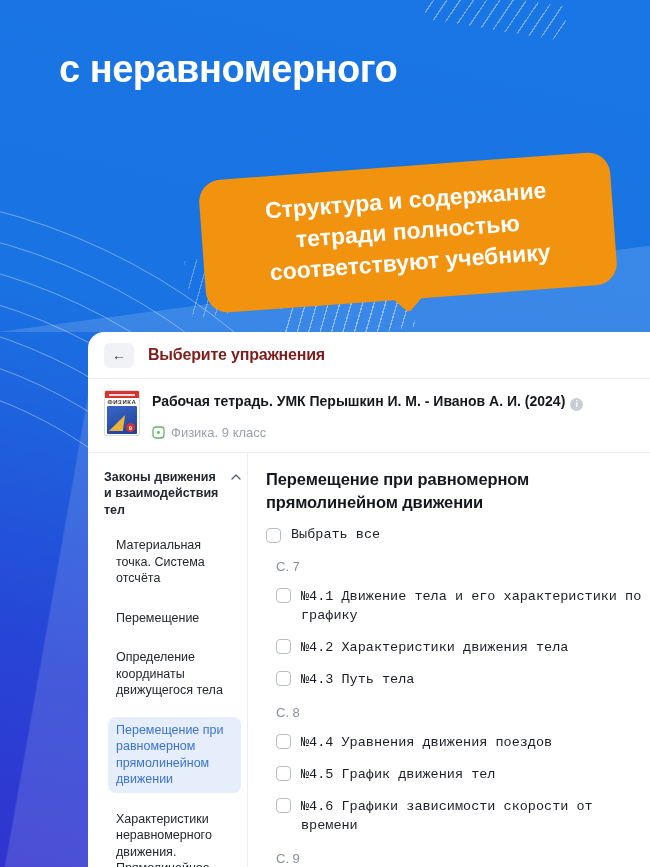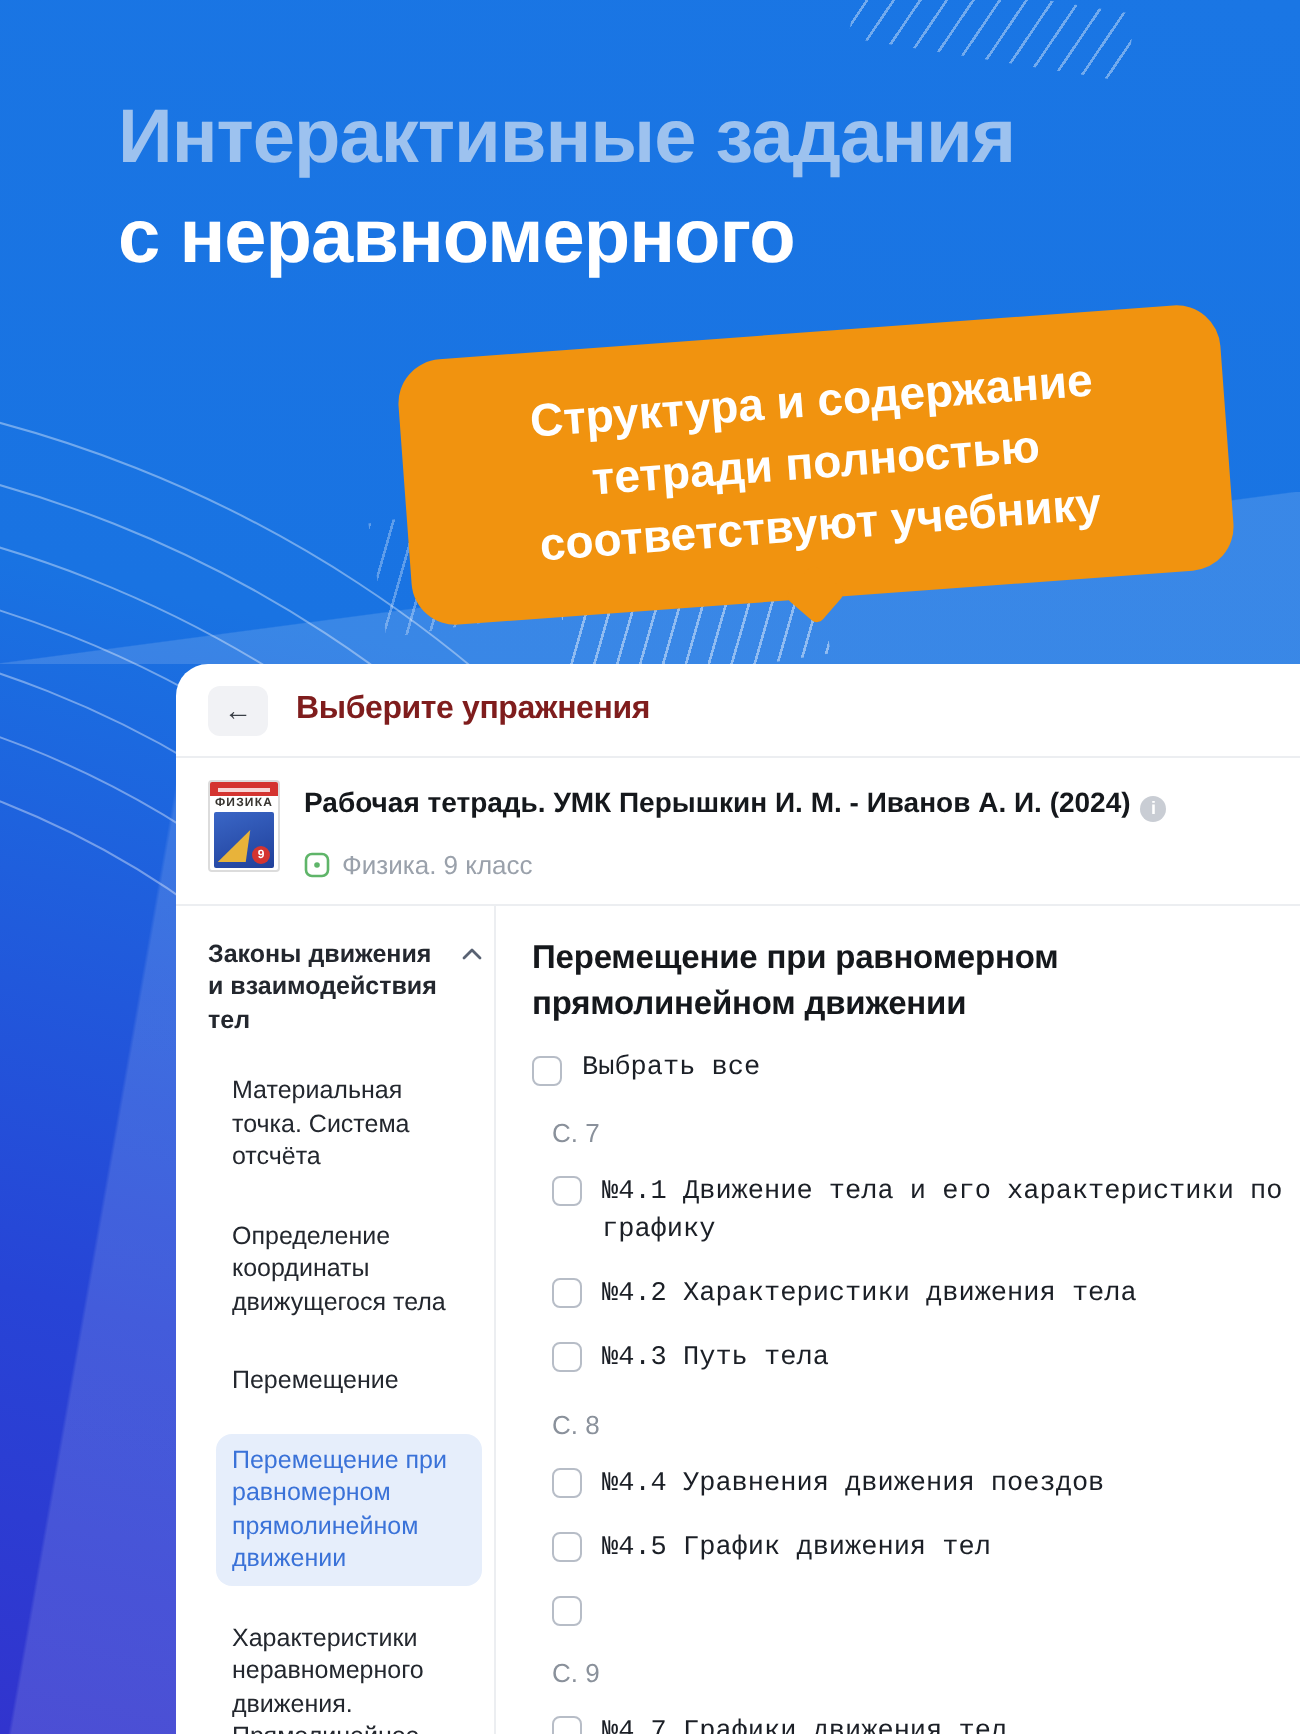--- a/index.html
+++ b/index.html
@@ -98,21 +98,20 @@
   <div class="arc" style="left:-630px; top:340px; width:940px; height:940px;"></div>
   <div class="arc" style="left:-600px; top:370px; width:880px; height:880px;"></div>
 </div>
 <div class="band-top"></div>
 <div class="band-left"></div>
 <div class="hatch hatch-1"></div>
 <div class="hatch hatch-3"></div>
 <div class="hatch hatch-2"></div>
 
 <div class="hero">
-  <div class="hero-l1">Интерактивные задания</div>
   <div class="hero-l2">с неравномерного</div>
 </div>
 
 <div class="bubble">
   <div>Структура и содержание</div>
   <div>тетради полностью</div>
   <div>соответствуют учебнику</div>
 </div>
 
 <div class="card">
@@ -155,24 +154,24 @@
         <span class="sb-label">Законы движения и взаимодействия тел</span>
         <svg class="chev" width="10" height="6" viewBox="0 0 10 6">
           <polyline points="1,5 5,1 9,5" fill="none" stroke="#596273" stroke-width="1.4" stroke-linecap="round" stroke-linejoin="round"></polyline>
         </svg>
       </div>
       <div>
           <div class="sb-item">
     <span class="sb-label">Материальная точка. Система отсчёта</span>
   </div>
           <div class="sb-item">
+    <span class="sb-label">Перемещение</span>
+  </div>
+          <div class="sb-item">
     <span class="sb-label">Определение координаты движущегося тела</span>
-  </div>
-          <div class="sb-item">
-    <span class="sb-label">Перемещение</span>
   </div>
           <div class="sb-item sel">
     <span class="sb-label">Перемещение при равномерном прямолинейном движении</span>
   </div>
           <div class="sb-item">
     <span class="sb-label">Характеристики неравномерного движения. Прямолинейное равноускоренное движение</span>
   </div>
         </div>
     </div>
 
@@ -206,20 +205,21 @@
               <div class="row ex-row">
     <span class="cb"></span>
     <span class="ex-label">№4.4 Уравнения движения поездов</span>
   </div>
               <div class="row ex-row">
     <span class="cb"></span>
     <span class="ex-label">№4.5 График движения тел</span>
   </div>
               <div class="row ex-row">
     <span class="cb"></span>
+    <span class="ex-label">№4.6 Графики зависимости скорости от времени</span>
   </div>
             </div>
   </div>
           <div>
     <div class="page-label">С. 9</div>
     <div class="group-list">
               <div class="row ex-row">
     <span class="cb"></span>
     <span class="ex-label">№4.7 Графики движения тел</span>
   </div>

